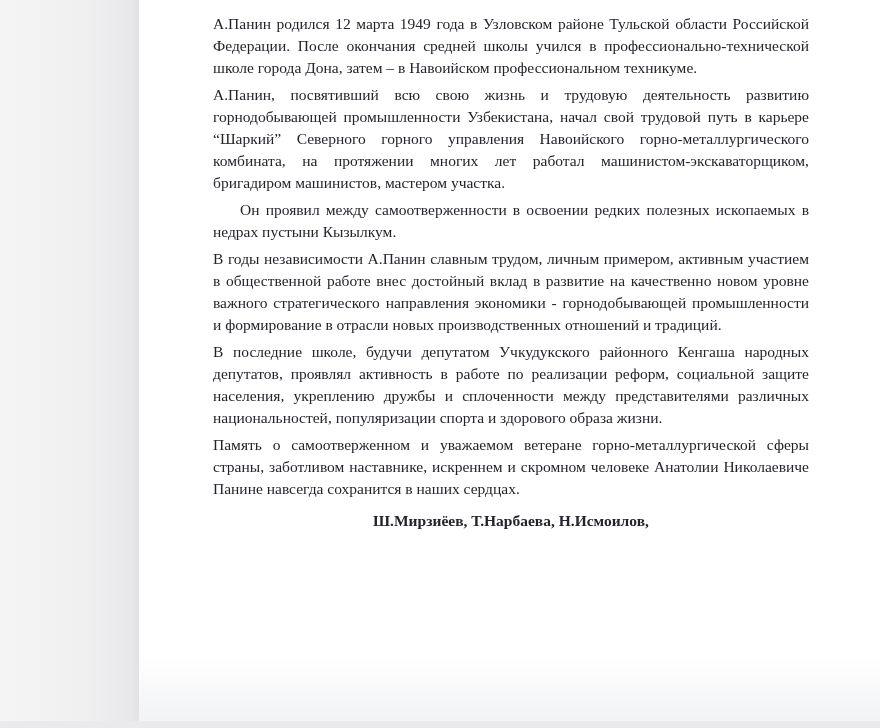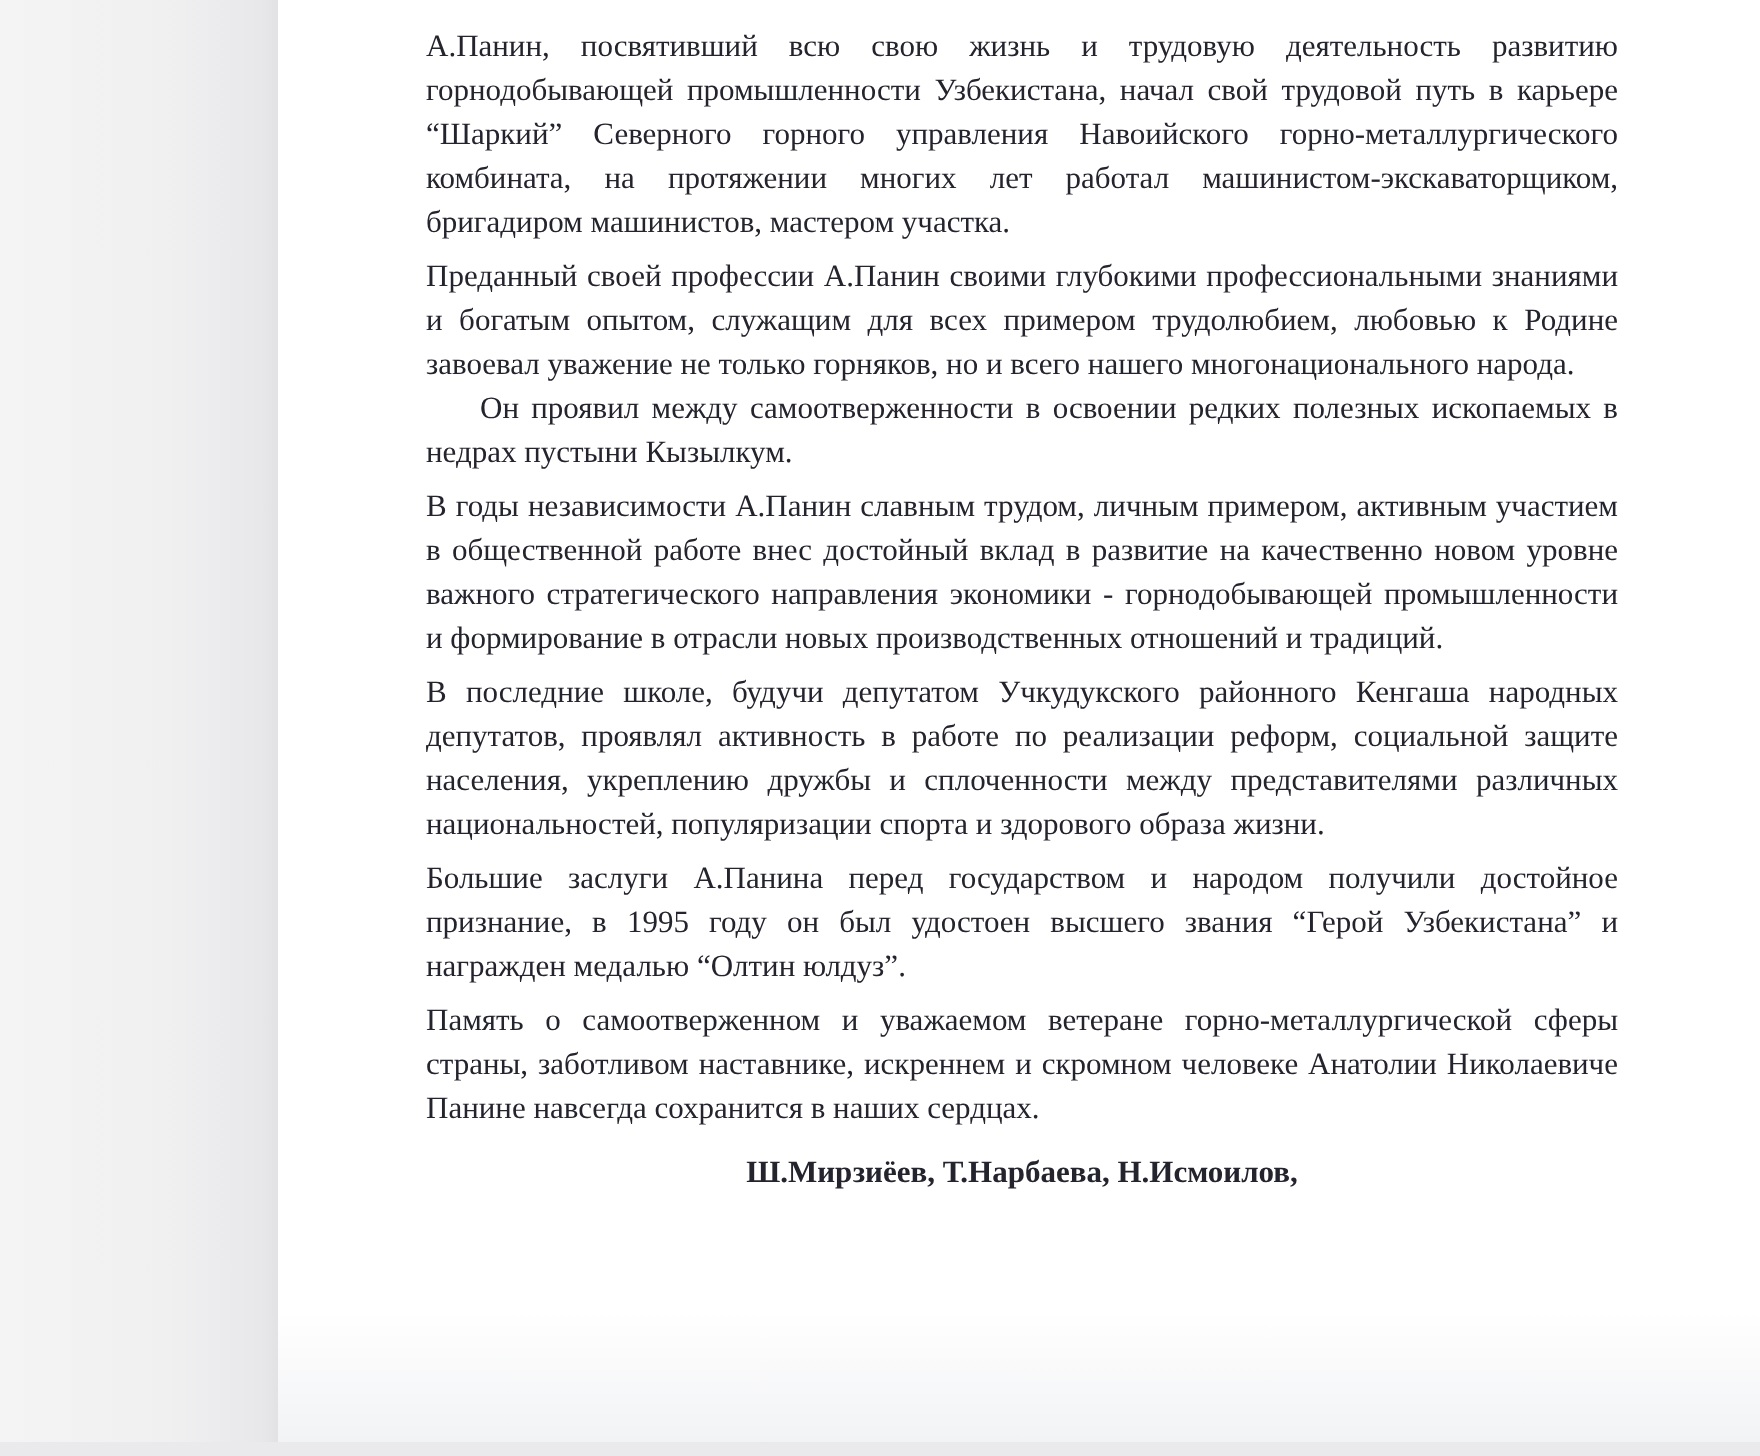--- a/index.html
+++ b/index.html
@@ -40,26 +40,25 @@
     background: #eaeaed;
   }
 </style>
 </head>
 <body>
 
 <div class="left-gutter"></div>
 
 <div class="content">
   <div class="article">
+    <p class="para">А.Панин родился 12 марта 1949 года в Узловском районе Тульской области Российской Федерации. После окончания средней школы учился в профессионально-технической школе города Дона, затем – в Навоийском профессиональном техникуме.</p>
     <p class="para">А.Панин, посвятивший всю свою жизнь и трудовую деятельность развитию горнодобывающей промышленности Узбекистана, начал свой трудовой путь в карьере “Шаркий” Северного горного управления Навоийского горно-металлургического комбината, на протяжении многих лет работал машинистом-экскаваторщиком, бригадиром машинистов, мастером участка.</p>
-    <p class="para no-gap">Преданный своей профессии А.Панин своими глубокими профессиональными знаниями и богатым опытом, служащим для всех примером трудолюбием, любовью к Родине завоевал уважение не только горняков, но и всего нашего многонационального народа.</p>
     <p class="para indented">Он проявил между самоотверженности в освоении редких полезных ископаемых в недрах пустыни Кызылкум.</p>
     <p class="para">В годы независимости А.Панин славным трудом, личным примером, активным участием в общественной работе внес достойный вклад в развитие на качественно новом уровне важного стратегического направления экономики - горнодобывающей промышленности и формирование в отрасли новых производственных отношений и традиций.</p>
     <p class="para">В последние школе, будучи депутатом Учкудукского районного Кенгаша народных депутатов, проявлял активность в работе по реализации реформ, социальной защите населения, укреплению дружбы и сплоченности между представителями различных национальностей, популяризации спорта и здорового образа жизни.</p>
-    <p class="para">Большие заслуги А.Панина перед государством и народом получили достойное признание, в 1995 году он был удостоен высшего звания “Герой Узбекистана” и награжден медалью “Олтин юлдуз”.</p>
     <p class="para">Память о самоотверженном и уважаемом ветеране горно-металлургической сферы страны, заботливом наставнике, искреннем и скромном человеке Анатолии Николаевиче Панине навсегда сохранится в наших сердцах.</p>
     <p class="signature">Ш.Мирзиёев, Т.Нарбаева, Н.Исмоилов,</p>
 
   </div>
 
 </div>
 
 <div class="bottom-strip"></div>
 
 </body></html>

